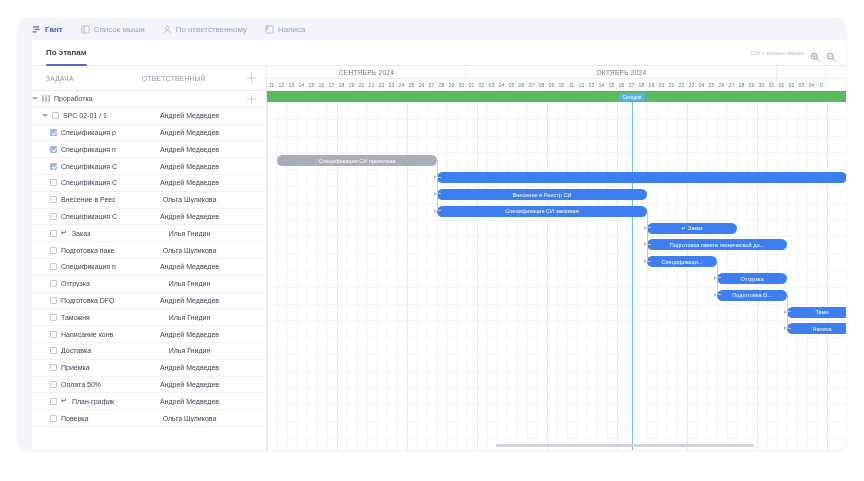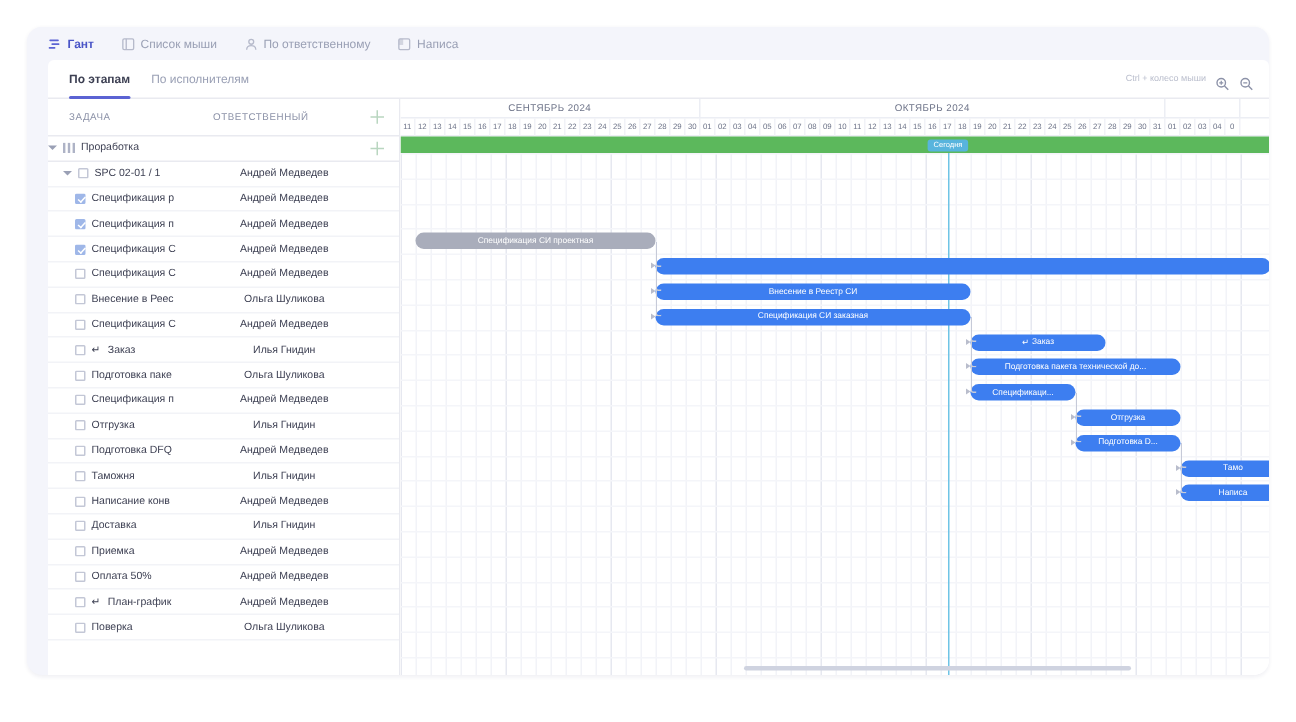--- a/index.html
+++ b/index.html
@@ -231,23 +231,20 @@
       </span>
       <span>Написа</span>
     </div>
   </div>
 
   <div class="panel">
 
     <div class="subtabs">
       <div class="subtab active">
         <span>По этапам</span>
-      </div>
-      <div class="subtab">
-        <span>По исполнителям</span>
       </div>
 
       <div class="zoomtools">
         <span class="zoomhint">Ctrl + колесо мыши</span>
         <span class="mag">
           <svg width="10" height="10" viewBox="0 0 12 12">
               <circle cx="5" cy="5" r="3.4" fill="none" stroke="#8c92a8" stroke-width="1.1"></circle>
               <line x1="7.6" y1="7.6" x2="10.6" y2="10.6" stroke="#8c92a8" stroke-width="1.1"></line>
               <line x1="3.4" y1="5" x2="6.6" y2="5" stroke="#8c92a8" stroke-width="1"></line>
               <line x1="5" y1="3.4" x2="5" y2="6.6" stroke="#8c92a8" stroke-width="1"></line>

